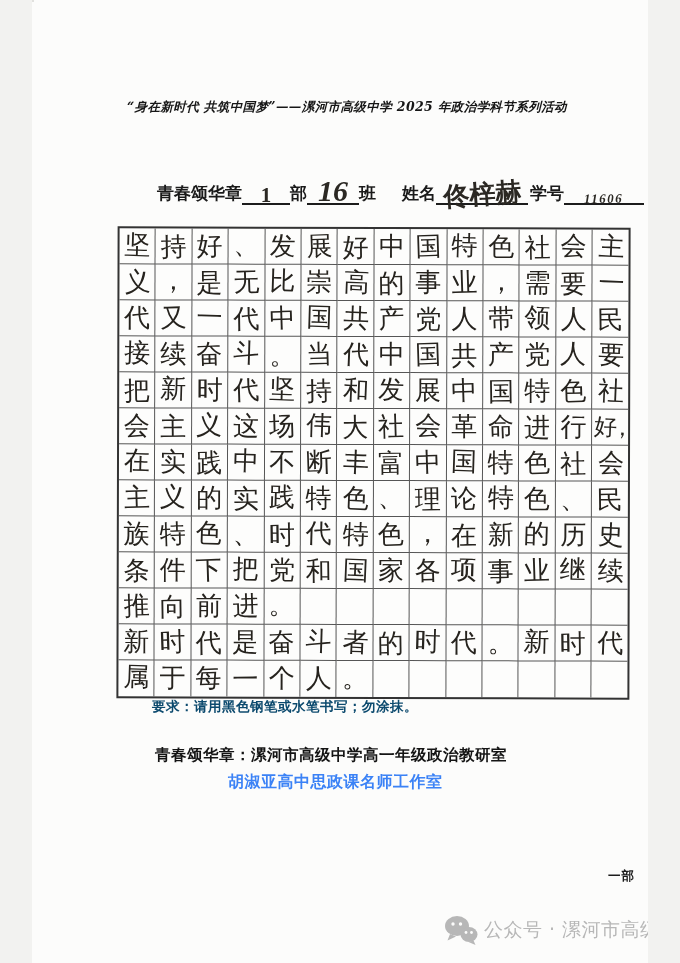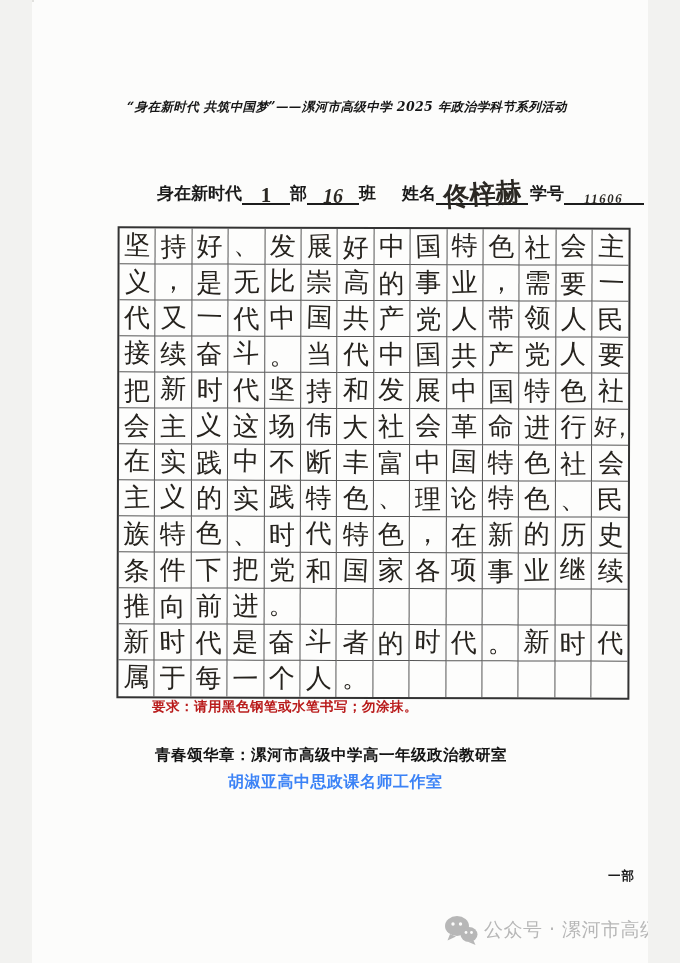--- a/index.html
+++ b/index.html
@@ -78,21 +78,21 @@
     overflow: visible;
   }
   .blank-division { width: 48px; }
   .blank-class    { width: 52px; }
   .blank-name     { width: 92px; margin-right: 2px; }
   .blank-id       { width: 80px; }
   .gap-name { display: inline-block; width: 26px; }
 
   .hand { font-family: cursive; color: #2b2823; line-height: 1; }
   .hand-division { font-size: 21px; transform: translateY(3px); }
-  .hand-class    { font-size: 20px; font-style: italic; transform: translateY(3px); }
+  .hand-class    { font-size: 30px; font-style: italic; transform: translateY(3px); }
   .hand-name     { font-size: 26px; white-space: nowrap; transform: rotate(-4deg) translateY(5px); }
   .hand-id       { font-size: 13px; letter-spacing: 1.5px; font-style: italic; transform: translateY(2px) rotate(-1deg); }
 
   .grid {
     position: absolute;
     top: 227px; left: 85px;
     display: grid;
     grid-template-columns: repeat(14, 36.4px);
     grid-auto-rows: 36px;
     border: 2px solid #333;
@@ -123,21 +123,21 @@
   .grid-cell:nth-child(7n)   .ch { transform: rotate(2.2deg) translateX(1px); }
   .grid-cell:nth-child(5n+2) .ch { transform: rotate(-1deg) translateY(1px); }
 
   .requirement {
     position: absolute;
     top: 698px; left: 120px;
     font-family: "DejaVu Serif", serif;
     font-weight: bold;
     font-size: 13.5px;
     letter-spacing: 0.5px;
-    color: #b91c1c;
+    color: #0c4a6e;
   }
 
   .organizer1 {
     position: absolute;
     top: 745px; left: 123px;
     font-size: 15.5px;
     font-weight: bold;
     letter-spacing: 0.5px;
     color: #141414;
   }
@@ -176,21 +176,21 @@
 </style>
 </head>
 <body>
 
 <div class="sheet">
 
   <div class="event-line">“身在新时代 共筑中国梦”——漯河市高级中学 2025 年政治学科节系列活动</div>
 
 
   <div class="form-line">
-    <span class="lbl">身在新时代</span>
+    <span class="lbl">青春颂华章</span>
     <span class="blank blank-division">
       <span class="hand hand-division">1</span>
     </span>
     <span class="lbl">部</span>
     <span class="blank blank-class">
       <span class="hand hand-class">16</span>
     </span>
     <span class="lbl">班</span>
     <span class="gap-name"></span>
     <span class="lbl">姓名</span>

